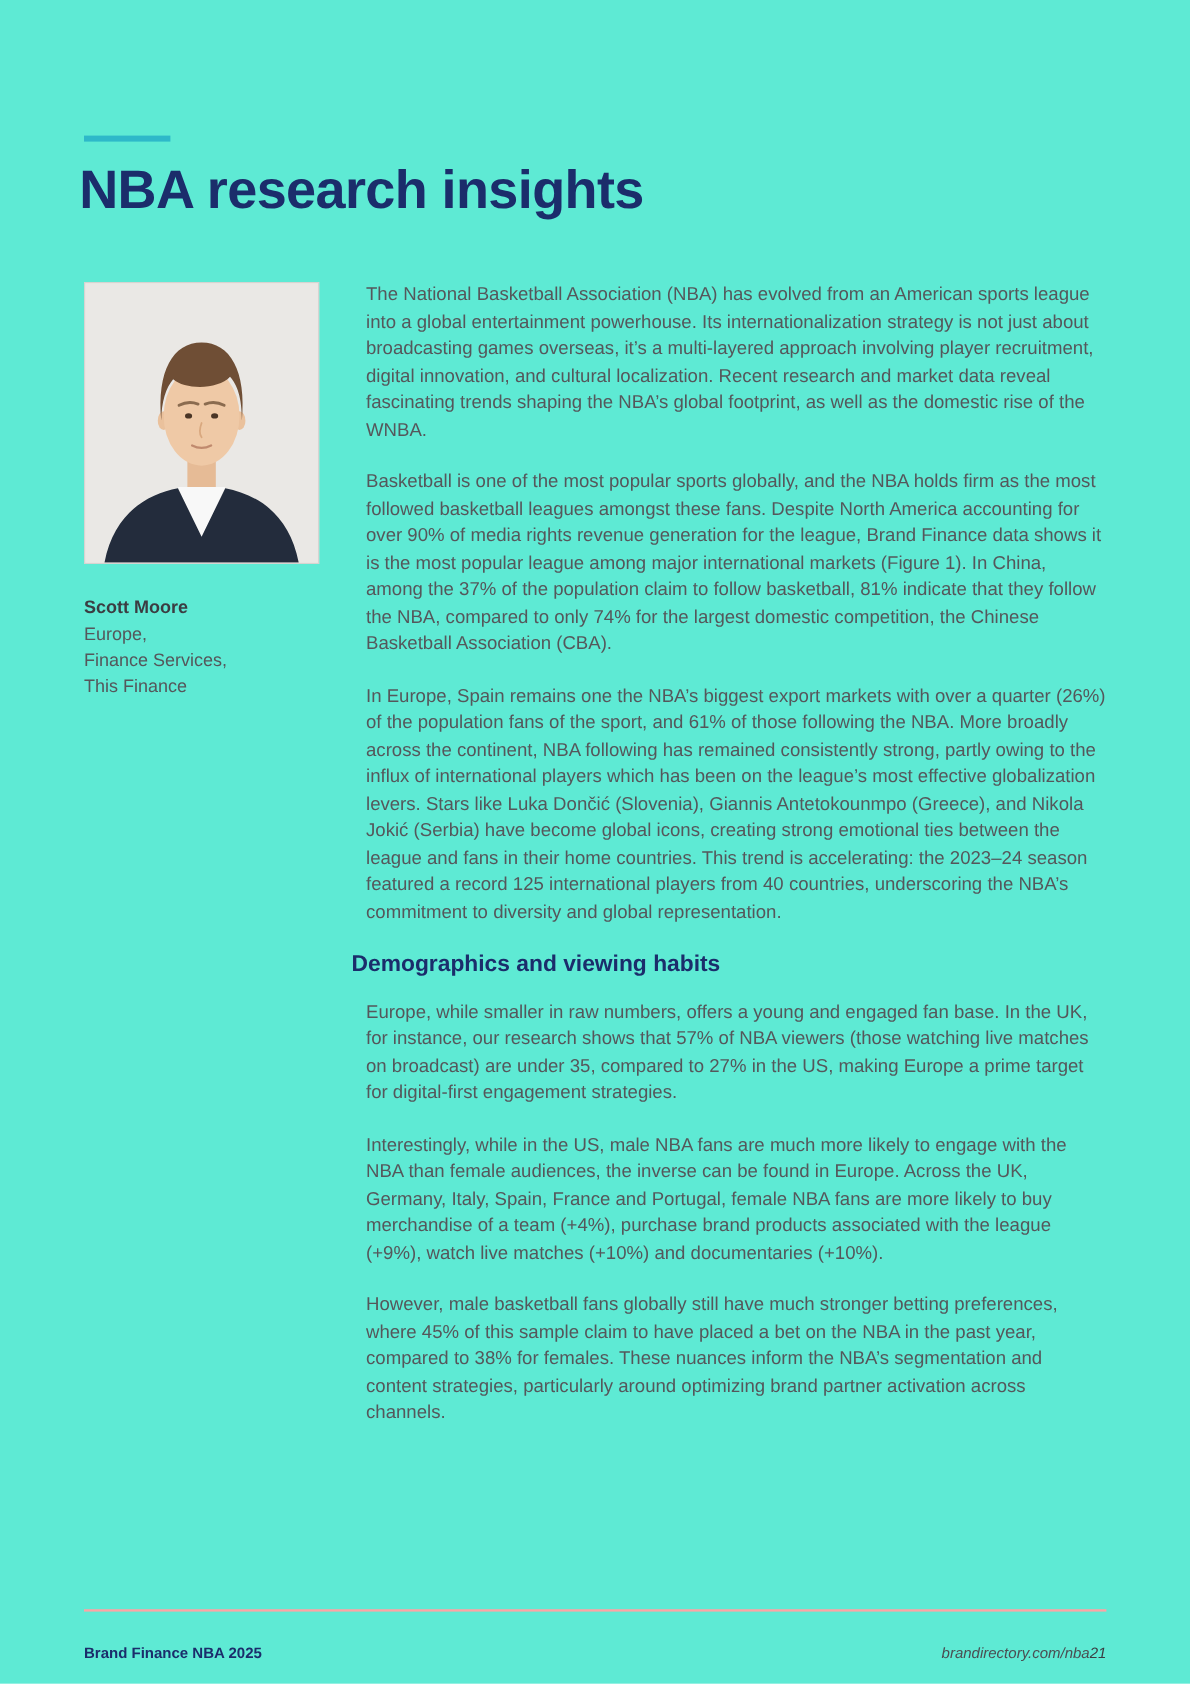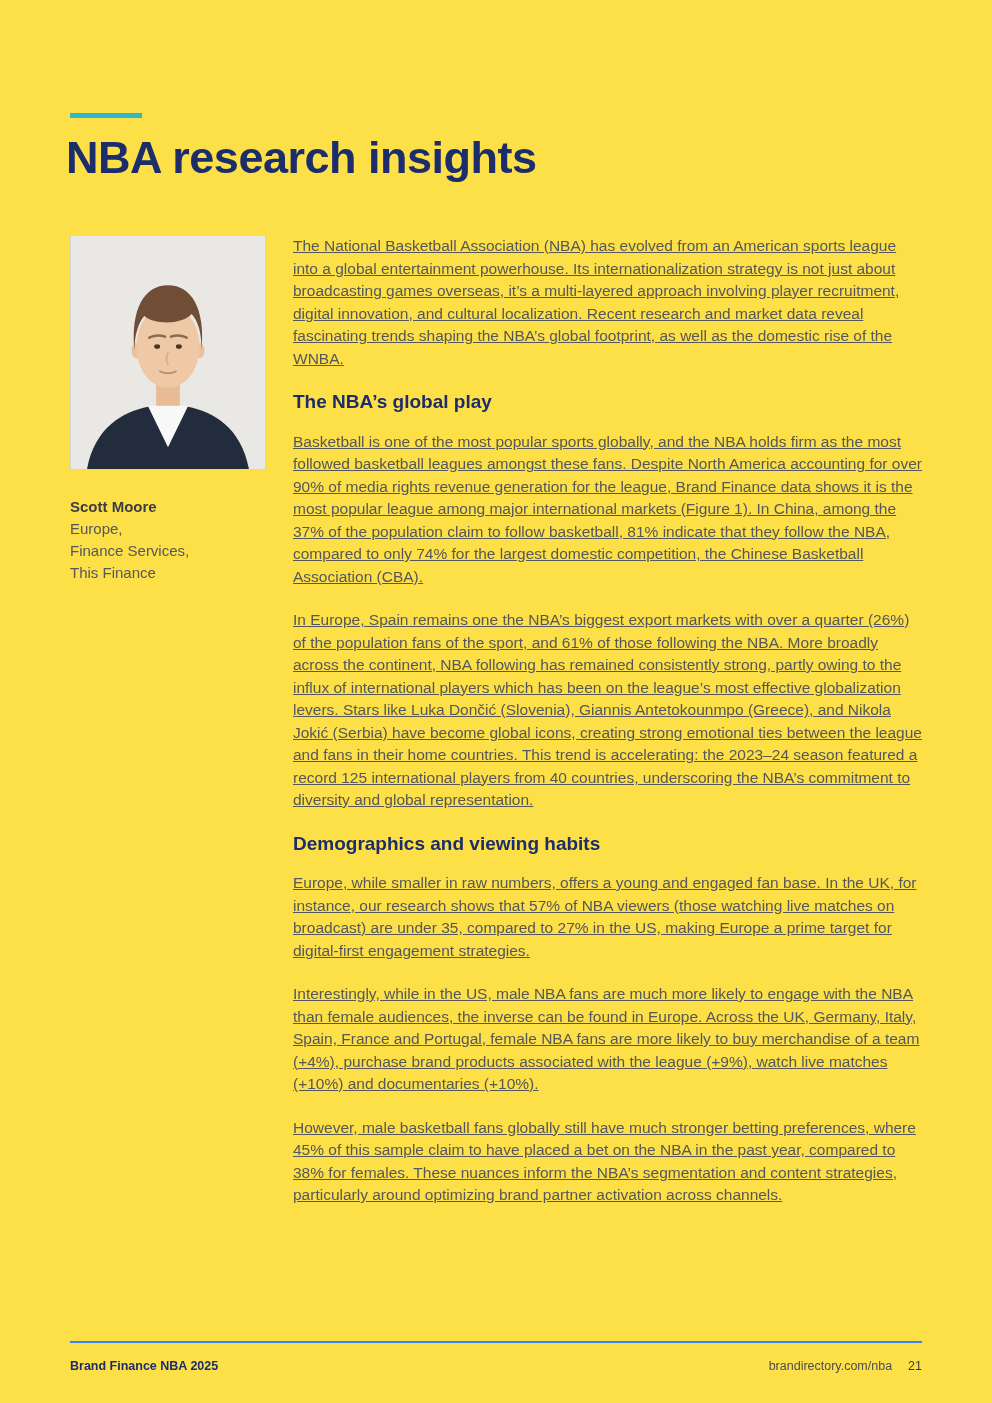--- a/index.html
+++ b/index.html
@@ -3,21 +3,21 @@
 <meta charset="utf-8">
 <style>
   * { margin: 0; padding: 0; box-sizing: border-box; }
   html, body { background: #ffffff; }
   body {
     width: 992px; height: 1403px;
     position: relative;
     overflow: hidden;
     font-family: "Liberation Sans", sans-serif;
   }
-  .page { position: absolute; inset: 0; background: #fde047; }
+  .page { position: absolute; inset: 0; background: #5eead4; }
 
   .accent-bar {
     position: absolute; left: 70px; top: 113px;
     width: 72px; height: 5px; background: #2eb8c9;
   }
   .title {
     position: absolute; left: 66px; top: 132px;
     font-size: 45px; font-weight: 700; letter-spacing: -0.5px;
     color: #1b2d6b;
   }
@@ -32,35 +32,35 @@
     width: 196px; height: 235px;
     border: 1px solid #d6d4d1; background: #eae8e5;
     overflow: hidden;
   }
   .photo svg { display: block; width: 100%; height: 100%; }
 
   .caption { margin-top: 26px; font-size: 15px; line-height: 22px; color: #55575b; }
   .author-name { font-weight: 700; color: #3b3d42; }
 
   .right-col { flex: 1; font-size: 15.5px; line-height: 22.5px; color: #55575b; }
-  .para { margin: 0 0 21px 0; text-decoration: underline; }
+  .para { margin: 0 0 21px 12px; }
   .section-heading {
     font-size: 19px; font-weight: 700; color: #1b2d6b;
     margin: 6px 0 17px 0;
   }
 
   .footer {
     position: absolute; left: 70px; right: 70px; top: 1341px;
-    border-top: 2px solid #3b82f6;
-    padding-top: 16px;
+    border-top: 2px solid #fca5a5;
+    padding-top: 28px;
     display: flex; justify-content: space-between; align-items: center;
     font-size: 12.5px;
   }
   .footer-left { font-weight: 700; color: #1b2d6b; }
-  .footer-right { display: flex; align-items: center; gap: 16px; color: #4b4d52; }
+  .footer-right { display: flex; align-items: center; gap: 0; color: #4b4d52; font-style: italic; }
   .footer-link { color: #4b4d52; text-decoration: none; cursor: pointer; }
   .page-number { color: #3b3d42; }
 </style>
 </head>
 <body>
 
 <div class="page">
 
   <div class="accent-bar"></div>
 
@@ -91,21 +91,20 @@
         <p class="author-name">Scott Moore</p>
         <p class="author-line">Europe,</p>
         <p class="author-line">Finance Services,</p>
         <p class="author-line">This Finance</p>
       </div>
     </aside>
 
     <main class="right-col">
       <p class="para">The National Basketball Association (NBA) has evolved from an American sports league into a global entertainment powerhouse. Its internationalization strategy is not just about broadcasting games overseas, it’s a multi-layered approach involving player recruitment, digital innovation, and cultural localization. Recent research and market data reveal fascinating trends shaping the NBA’s global footprint, as well as the domestic rise of the WNBA.</p>
 
-      <h2 class="section-heading">The NBA’s global play</h2>
       <p class="para">Basketball is one of the most popular sports globally, and the NBA holds firm as the most followed basketball leagues amongst these fans. Despite North America accounting for over 90% of media rights revenue generation for the league, Brand Finance data shows it is the most popular league among major international markets (Figure 1). In China, among the 37% of the population claim to follow basketball, 81% indicate that they follow the NBA, compared to only 74% for the largest domestic competition, the Chinese Basketball Association (CBA).</p>
       <p class="para">In Europe, Spain remains one the NBA’s biggest export markets with over a quarter (26%) of the population fans of the sport, and 61% of those following the NBA. More broadly across the continent, NBA following has remained consistently strong, partly owing to the influx of international players which has been on the league’s most effective globalization levers. Stars like Luka Dončić (Slovenia), Giannis Antetokounmpo (Greece), and Nikola Jokić (Serbia) have become global icons, creating strong emotional ties between the league and fans in their home countries. This trend is accelerating: the 2023–24 season featured a record 125 international players from 40 countries, underscoring the NBA’s commitment to diversity and global representation.</p>
 
       <h2 class="section-heading">Demographics and viewing habits</h2>
       <p class="para">Europe, while smaller in raw numbers, offers a young and engaged fan base. In the UK, for instance, our research shows that 57% of NBA viewers (those watching live matches on broadcast) are under 35, compared to 27% in the US, making Europe a prime target for digital-first engagement strategies.</p>
       <p class="para">Interestingly, while in the US, male NBA fans are much more likely to engage with the NBA than female audiences, the inverse can be found in Europe. Across the UK, Germany, Italy, Spain, France and Portugal, female NBA fans are more likely to buy merchandise of a team (+4%), purchase brand products associated with the league (+9%), watch live matches (+10%) and documentaries (+10%).</p>
       <p class="para">However, male basketball fans globally still have much stronger betting preferences, where 45% of this sample claim to have placed a bet on the NBA in the past year, compared to 38% for females. These nuances inform the NBA’s segmentation and content strategies, particularly around optimizing brand partner activation across channels.</p>
     </main>
 
   </div>

